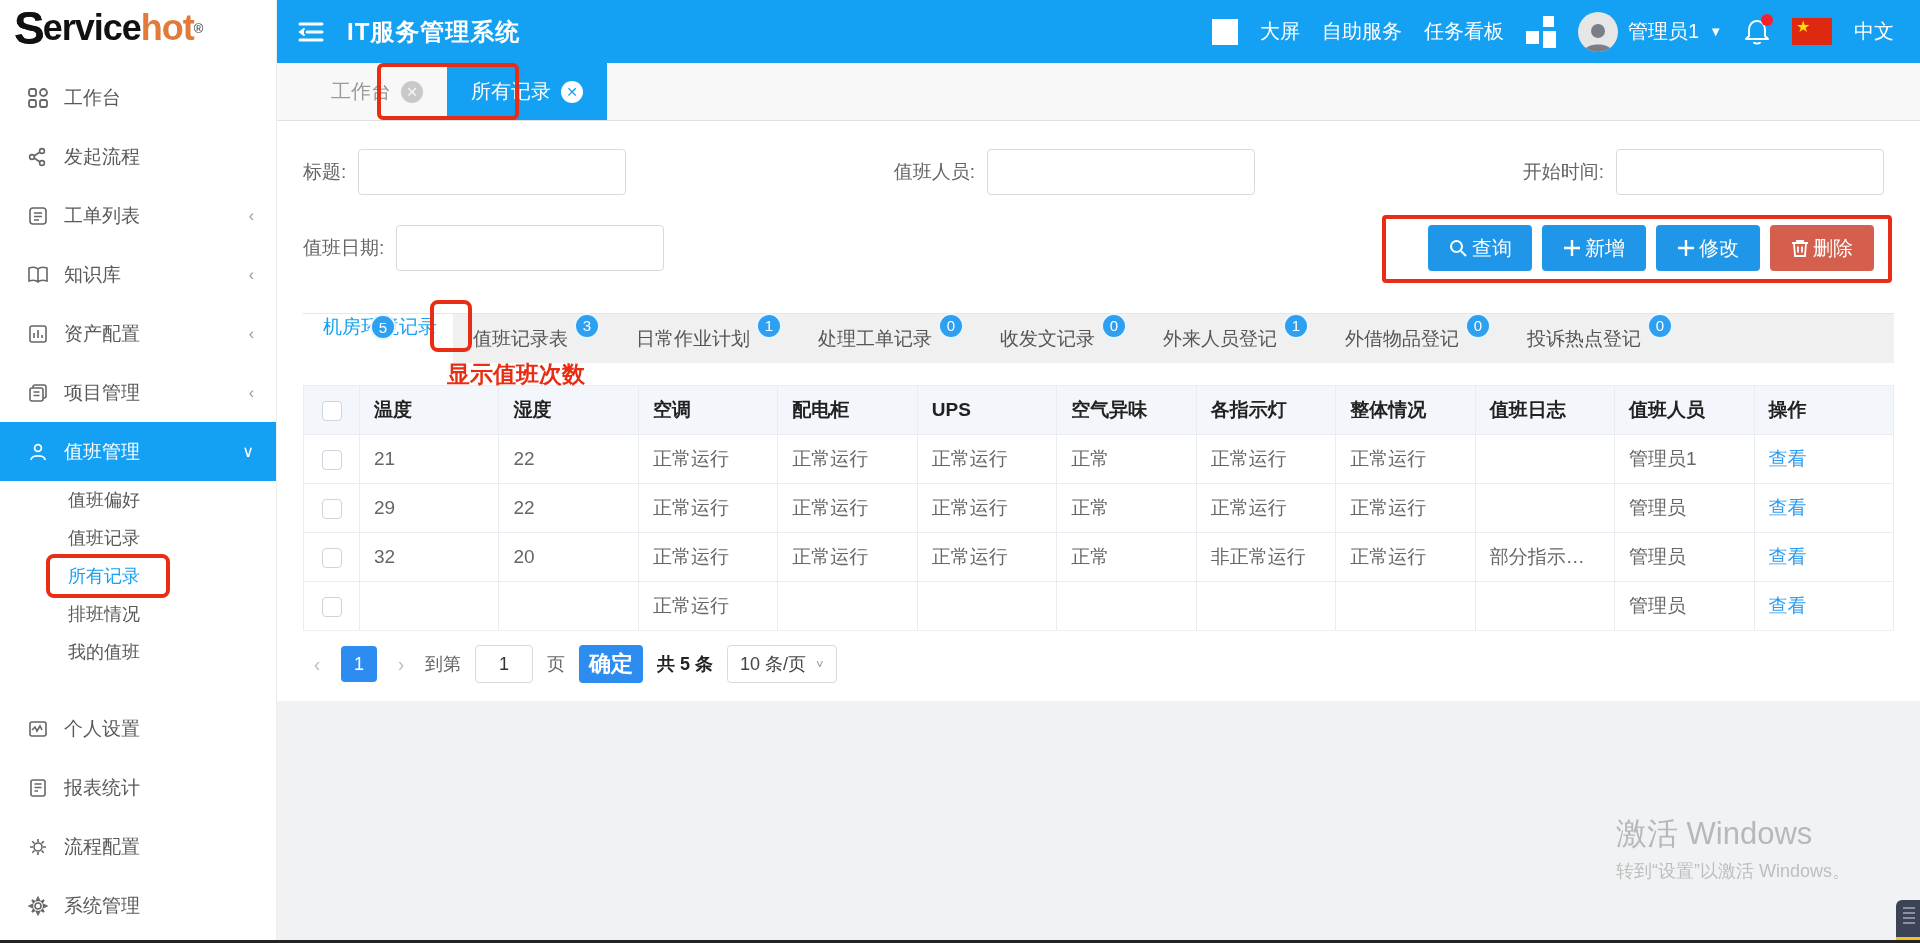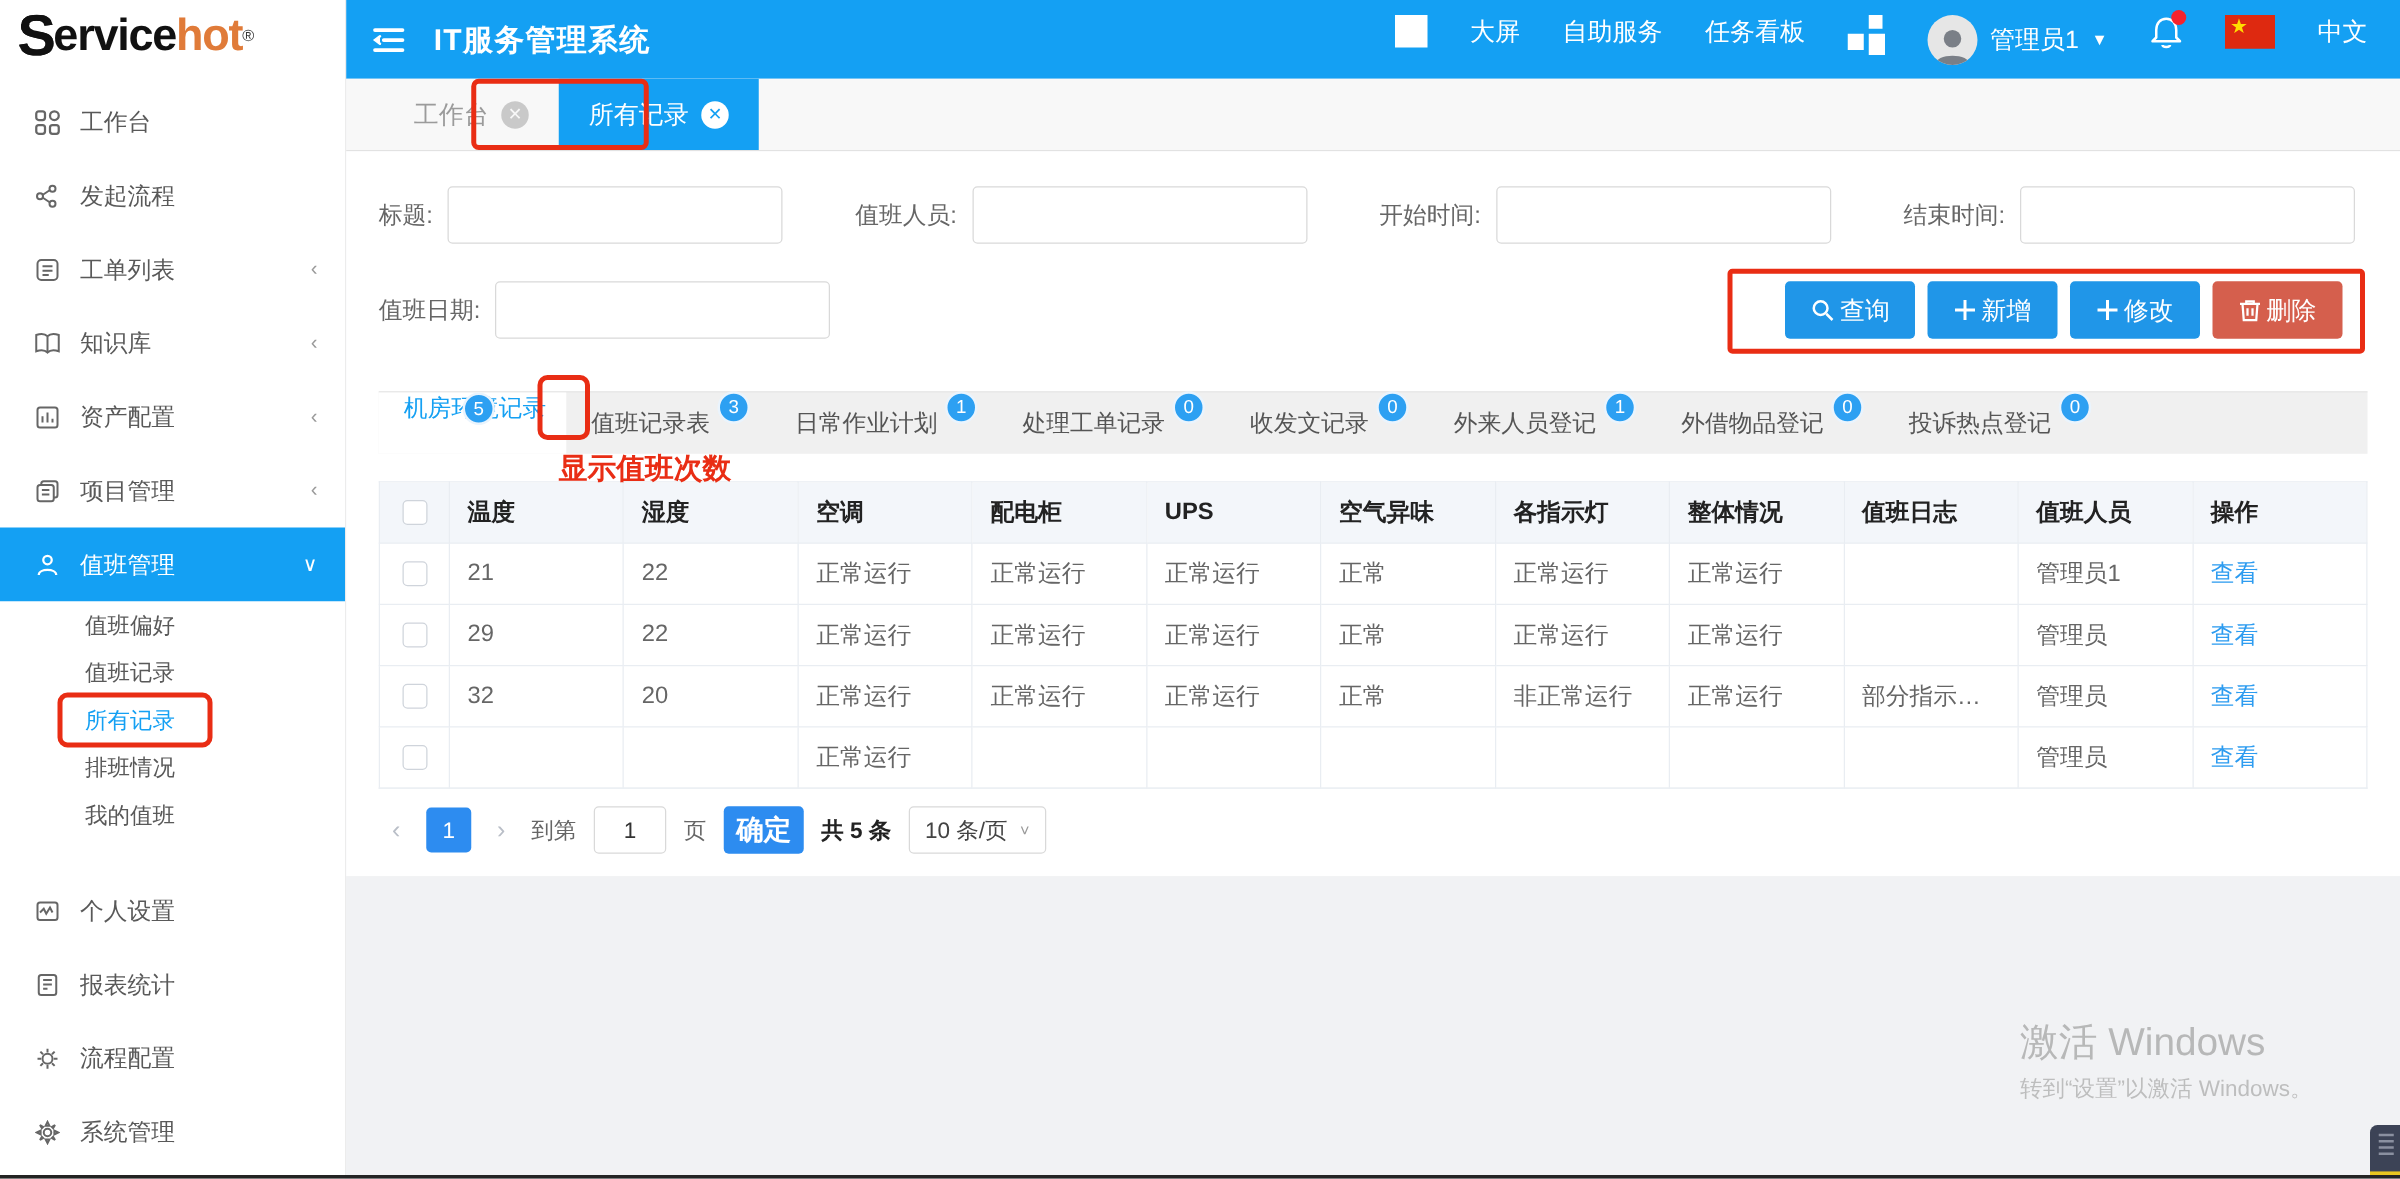--- a/index.html
+++ b/index.html
@@ -30,21 +30,21 @@
      border:4px solid #e92d14; border-radius:8px; pointer-events:none; }
   .menu-gap { height:28px; }
 
   
   .main { flex:1; display:flex; flex-direction:column; position:relative; }
 
   .topbar { height:63px; background:#14a0f3; display:flex; align-items:center; padding:0 26px 0 20px; color:#fff; }
   .collapse-icon { margin-right:22px; cursor:pointer; display:flex; }
   .app-title { font-size:24px; font-weight:bold; letter-spacing:1px; }
   .topbar .spacer { flex:1; }
-  .top-right { display:flex; gap:34px; font-size:20px; }
+  .top-right { display:flex; align-items:center; gap:22px; font-size:20px; }
   .fullscreen-box { width:26px; height:26px; background:#fff; cursor:pointer; }
   .top-link { cursor:pointer; white-space:nowrap; }
   .apps-grid { cursor:pointer; display:flex; }
   .user-wrap { display:flex; align-items:center; gap:10px; cursor:pointer; }
   .avatar { width:40px; height:40px; border-radius:50%; background:#e6e6e6; overflow:hidden; display:flex; align-items:flex-end; justify-content:center; }
   .caret { font-size:13px; }
   .bell-wrap { position:relative; cursor:pointer; display:flex; }
   .bell-dot { position:absolute; right:-3px; top:-4px; width:12px; height:12px; background:#f5222d; border-radius:50%; }
   .flag { width:40px; height:27px; background:#de2910; position:relative; cursor:pointer; }
   .flag .star { position:absolute; left:4px; top:-1px; color:#ffde00; font-size:16px; }
@@ -311,24 +311,20 @@
             <div class="fgroup">
               <label>标题:</label>
               <input type="text" style="">
             </div>
             <div class="fgroup">
               <label>值班人员:</label>
               <input type="text" style="">
             </div>
             <div class="fgroup">
               <label>开始时间:</label>
-              <input type="text" style="">
-            </div>
-            <div class="fgroup">
-              <label>结束时间:</label>
               <input type="text" style="">
             </div>
           </div>
         <div class="frow frow2">
           <div class="fgroup">
             <label>值班日期:</label>
             <input type="text" value="" style="">
           </div>
           <div class="btns" id="btn-bar">
             <div class="btns-redbox"></div>

